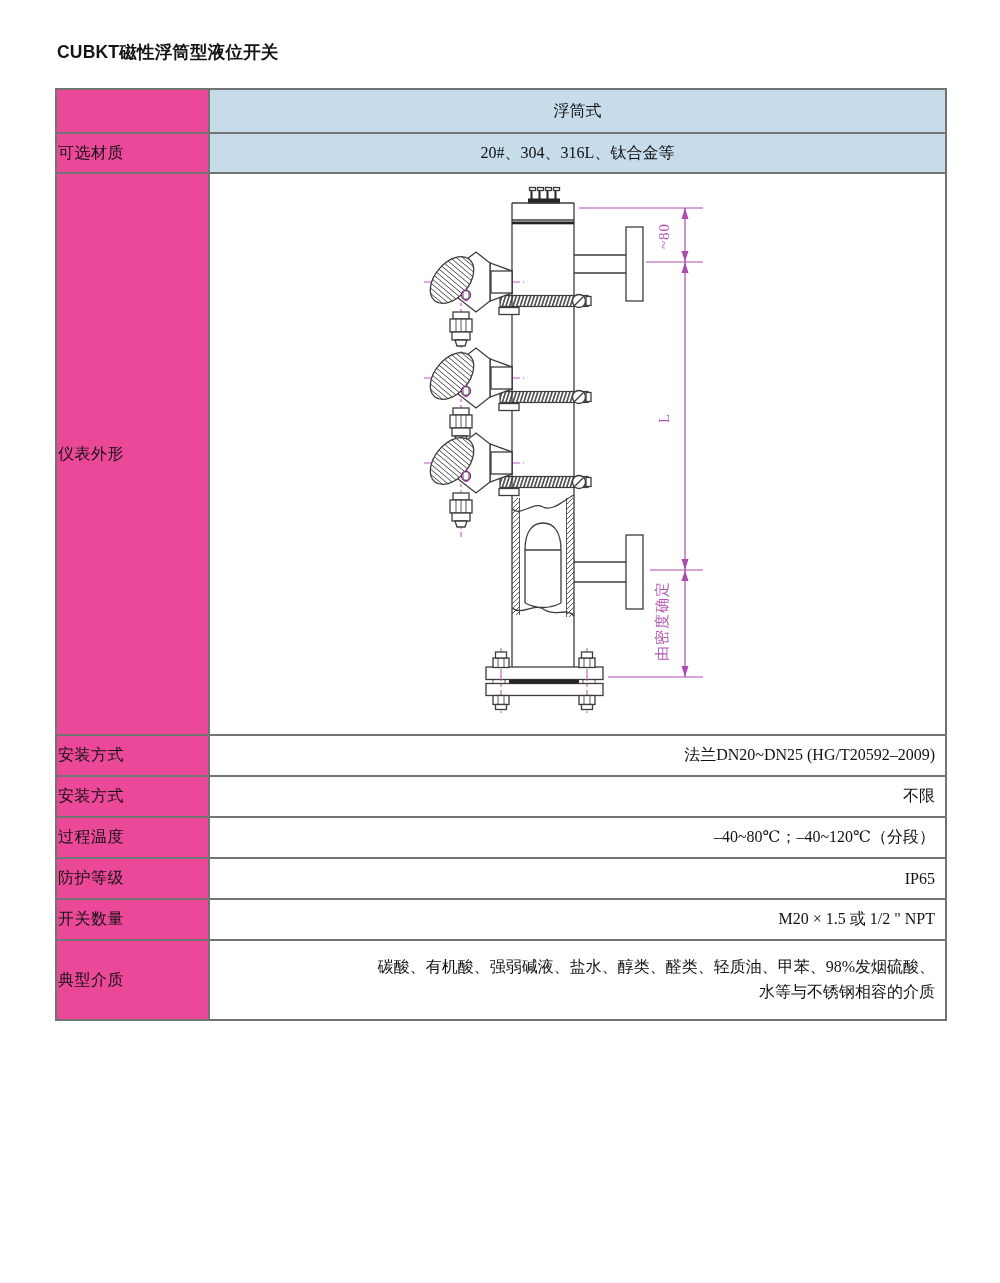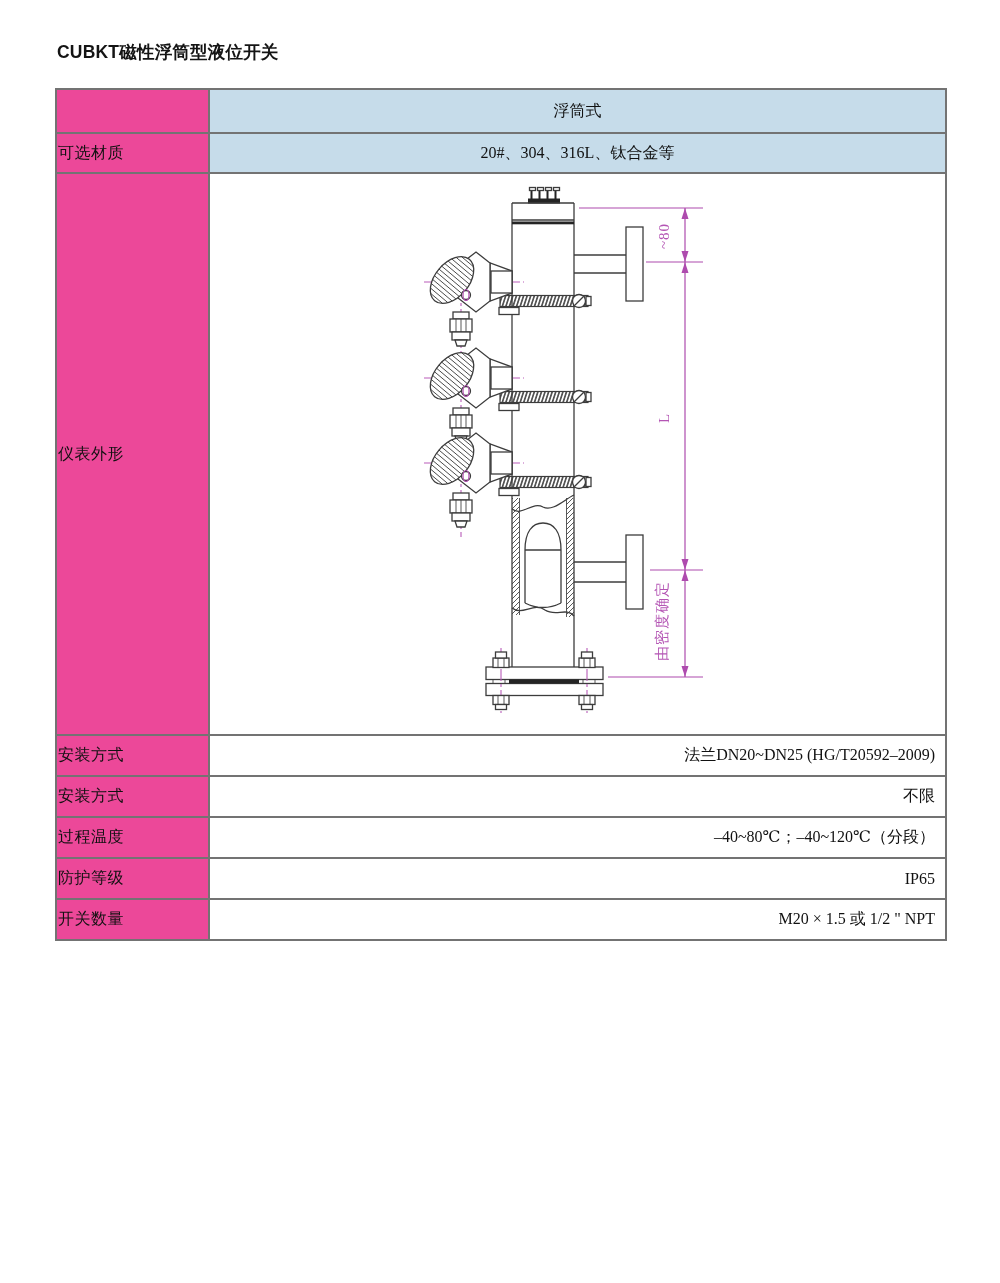--- a/index.html
+++ b/index.html
@@ -240,15 +240,20 @@
       <td class="val">–40~80℃；–40~120℃（分段）</td>
     </tr>
     <tr class="r-spec">
       <td class="lbl">防护等级</td>
       <td class="val">IP65</td>
     </tr>
     <tr class="r-spec">
       <td class="lbl">开关数量</td>
       <td class="val">M20 × 1.5 或 1/2 " NPT</td>
     </tr>
+    <tr class="r-last">
+      <td class="lbl">典型介质</td>
+      <td class="val vall">碳酸、有机酸、强弱碱液、盐水、醇类、醛类、轻质油、甲苯、98%发烟硫酸、
+水等与不锈钢相容的介质</td>
+    </tr>
   </tbody>
     </table>
 </div>
 
 </body></html>

